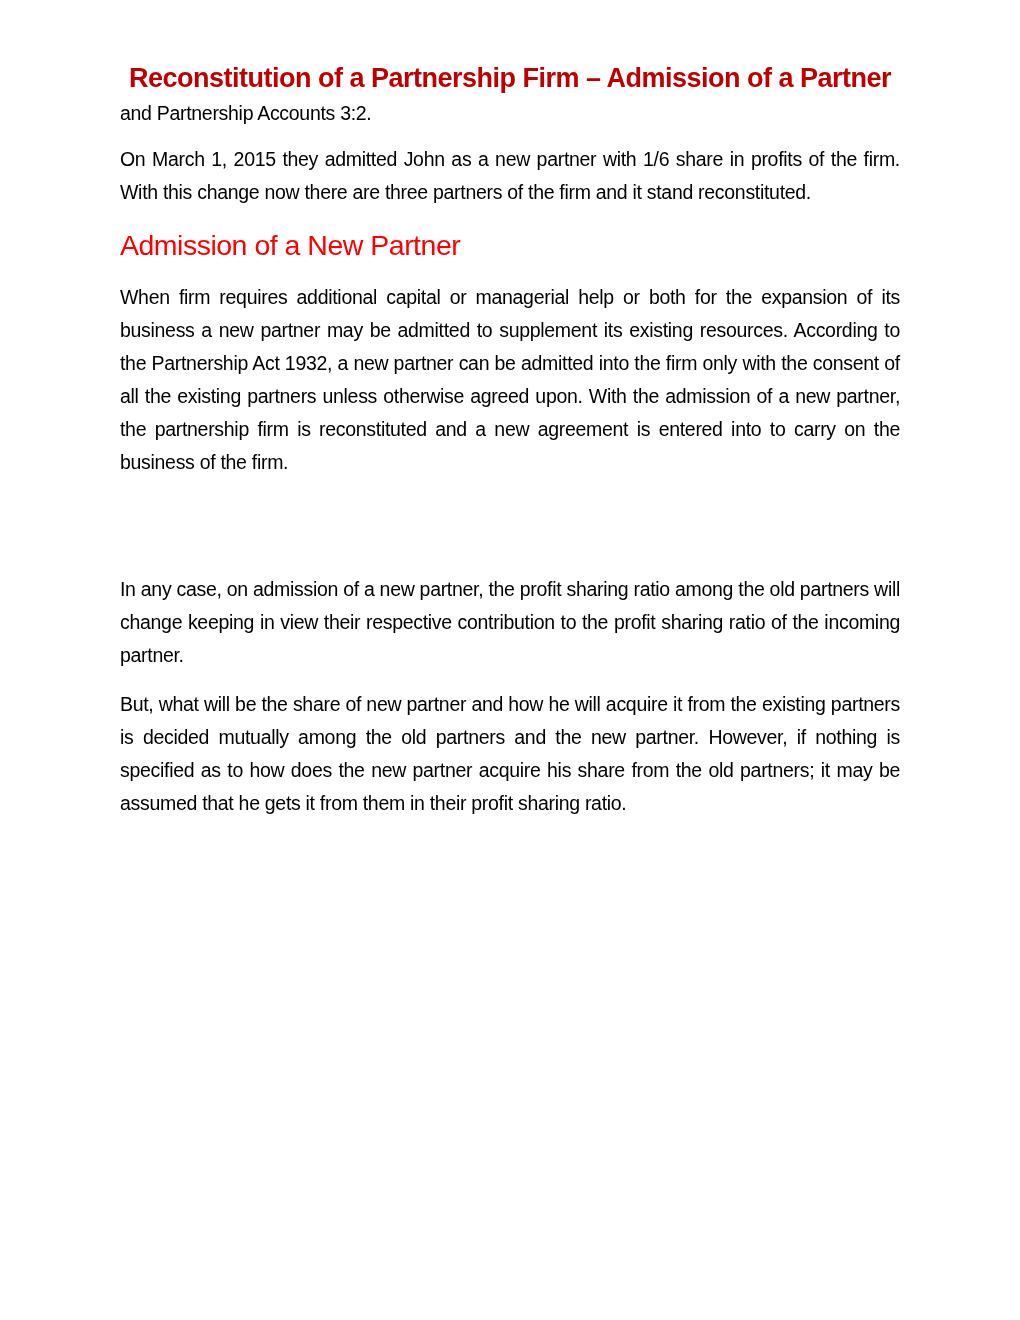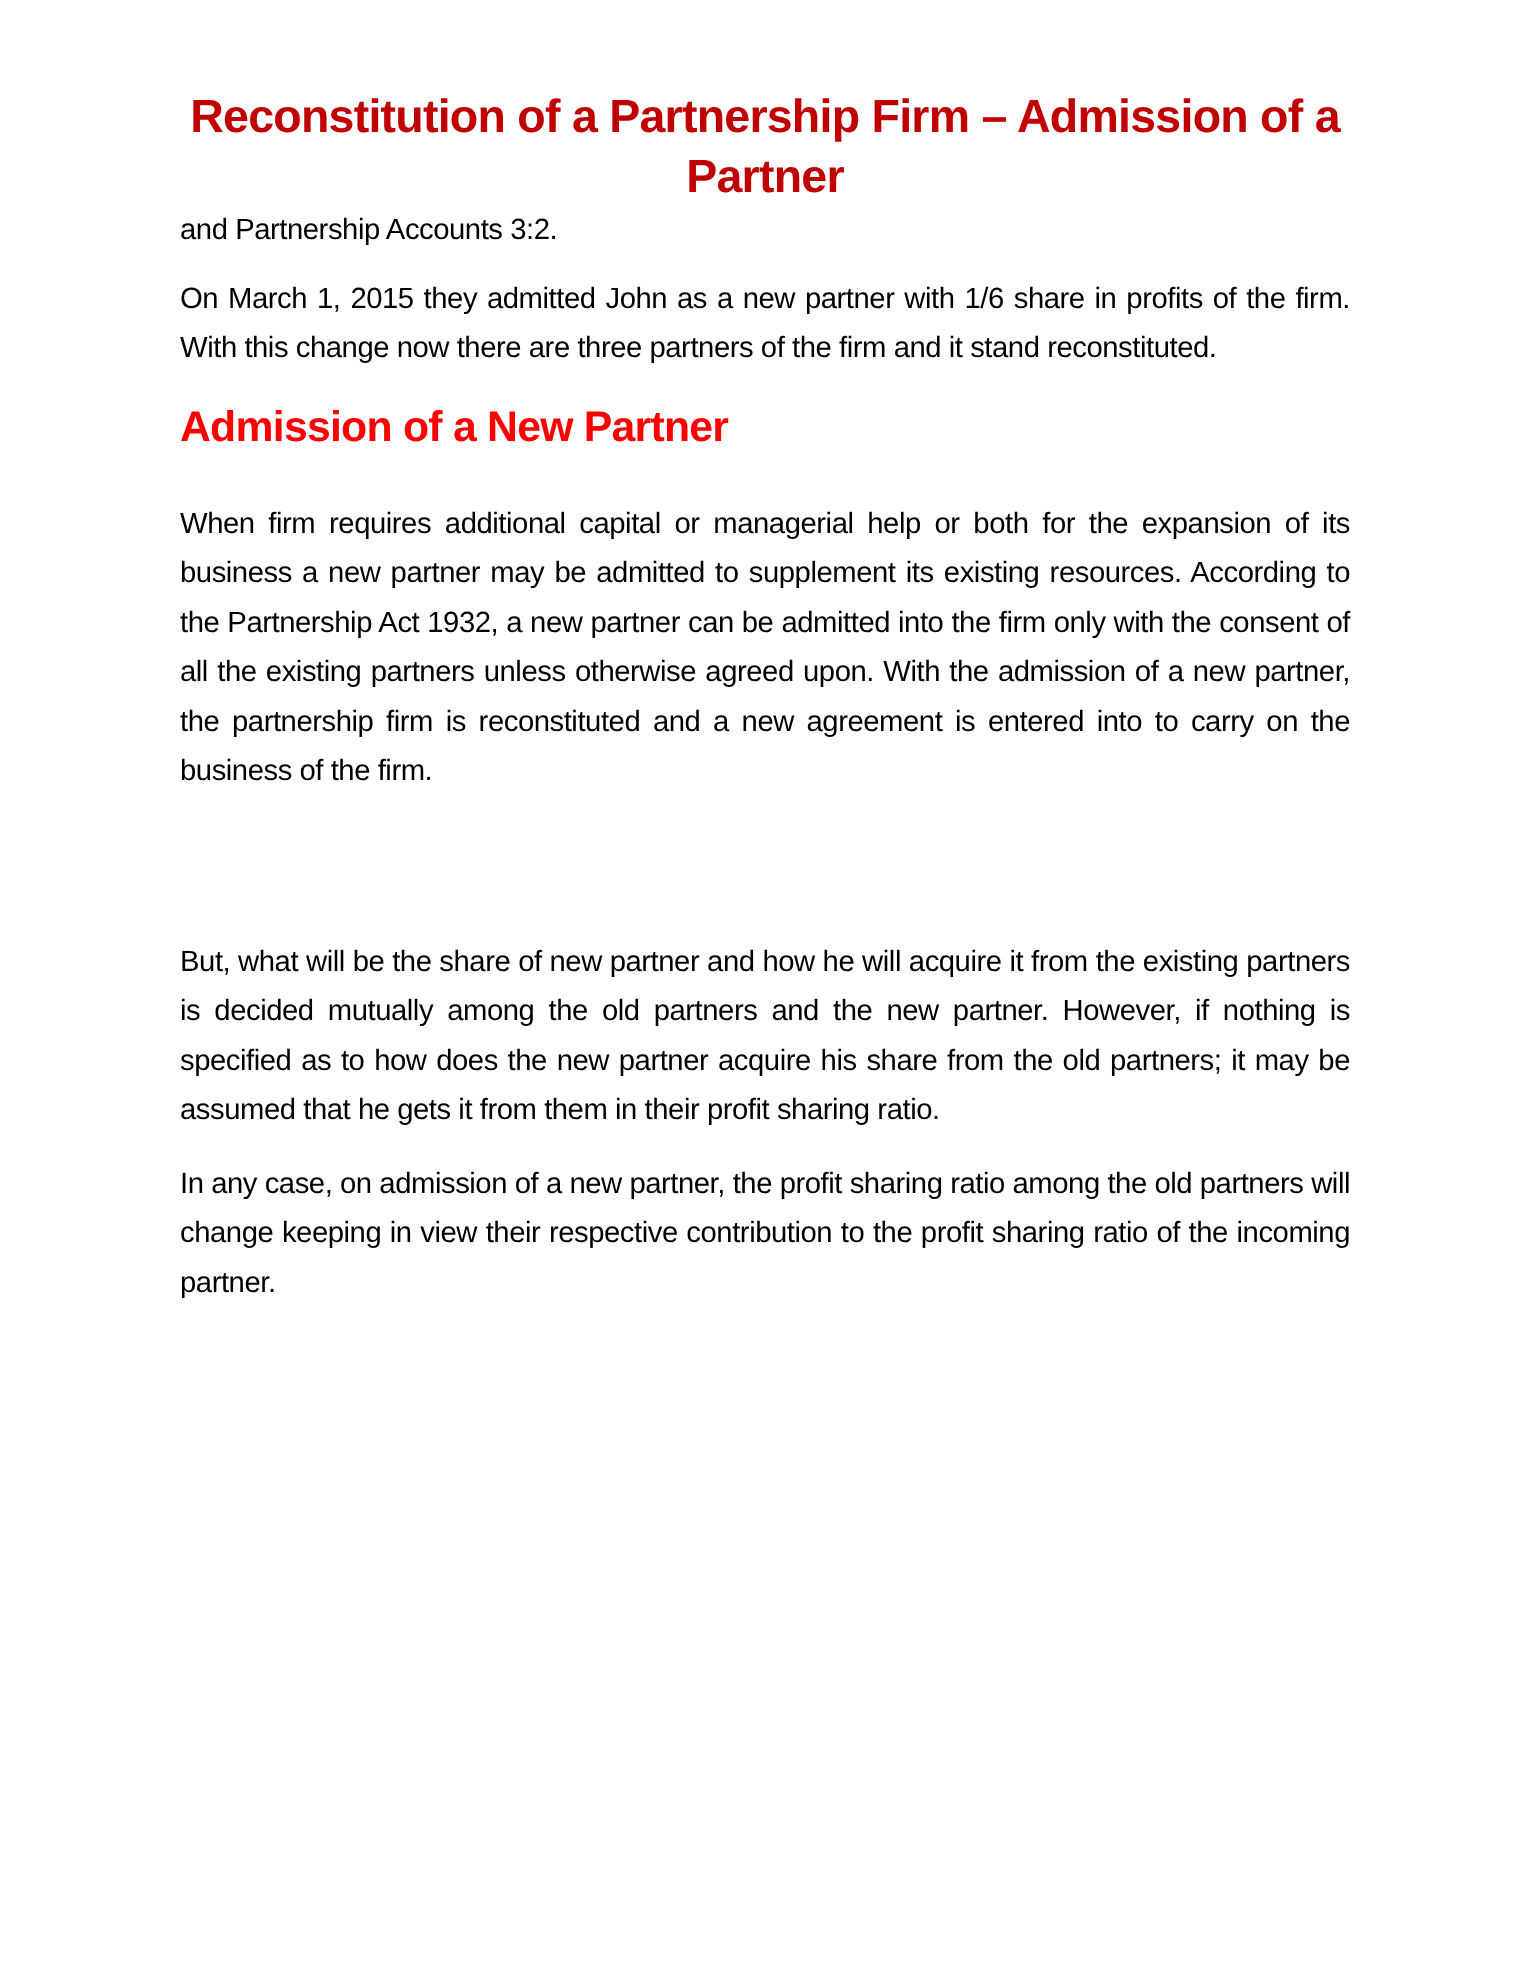--- a/index.html
+++ b/index.html
@@ -1,31 +1,31 @@
 <!DOCTYPE html>
 <html><head>
 <meta charset="utf-8">
 <style>
   html, body { margin: 0; padding: 0; background: #ffffff; }
   body { width: 1020px; height: 1320px; position: relative; overflow: hidden; }
   .page { position: absolute; left: 120px; top: 58px; width: 780px; font-family: "Liberation Sans", sans-serif; color: #000; }
-  .title { font-family: "Liberation Sans", sans-serif; font-weight: bold; font-size: 31px; color: #C00000; text-align: center; line-height: 40px; margin: 0; letter-spacing: -0.5px; }
+  .title { font-family: "Liberation Sans", sans-serif; font-weight: bold; font-size: 27px; color: #C00000; text-align: center; line-height: 40px; margin: 0; letter-spacing: -0.5px; }
   p { font-size: 19.5px; line-height: 33px; margin: 0 0 16px 0; text-align: justify; letter-spacing: -0.3px; }
   p.first { margin-top: 0; margin-bottom: 15px; line-height: 30px; }
-  h2 { font-size: 28.5px; font-weight: bold; color: #FF0000; margin: 14px 0 28px 0; line-height: 40px; letter-spacing: -0.5px; }
+  h2 { font-size: 28.5px; font-weight: normal; color: #FF0000; margin: 14px 0 16px 0; line-height: 40px; letter-spacing: -0.5px; }
   h3 { font-size: 27px; font-weight: bold; color: #7030A0; margin: 18px 0 0 0; line-height: 40px; letter-spacing: -0.5px; }
   .spacer { height: 78px; }
 </style>
 </head>
 <body>
 
 <div class="page">
   <h1 class="title">Reconstitution of a Partnership Firm – Admission of a Partner</h1>
   <p class="first">and Partnership Accounts 3:2.</p>
   <p>On March 1, 2015 they admitted John as a new partner with 1/6 share in profits of the firm. With this change now there are three partners of the firm and it stand reconstituted.</p>
 
   <h2>Admission of a New Partner</h2>
   <p>When firm requires additional capital or managerial help or both for the expansion of its business a new partner may be admitted to supplement its existing resources. According to the Partnership Act 1932, a new partner can be admitted into the firm only with the consent of all the existing partners unless otherwise agreed upon. With the admission of a new partner, the partnership firm is reconstituted and a new agreement is entered into to carry on the business of the firm.</p>
 
   <div class="spacer"></div>
+  <p>In any case, on admission of a new partner, the profit sharing ratio among the old partners will change keeping in view their respective contribution to the profit sharing ratio of the incoming partner.</p>
   <p>But, what will be the share of new partner and how he will acquire it from the existing partners is decided mutually among the old partners and the new partner. However, if nothing is specified as to how does the new partner acquire his share from the old partners; it may be assumed that he gets it from them in their profit sharing ratio.</p>
-  <p>In any case, on admission of a new partner, the profit sharing ratio among the old partners will change keeping in view their respective contribution to the profit sharing ratio of the incoming partner.</p>
 </div>
 
 </body></html>

